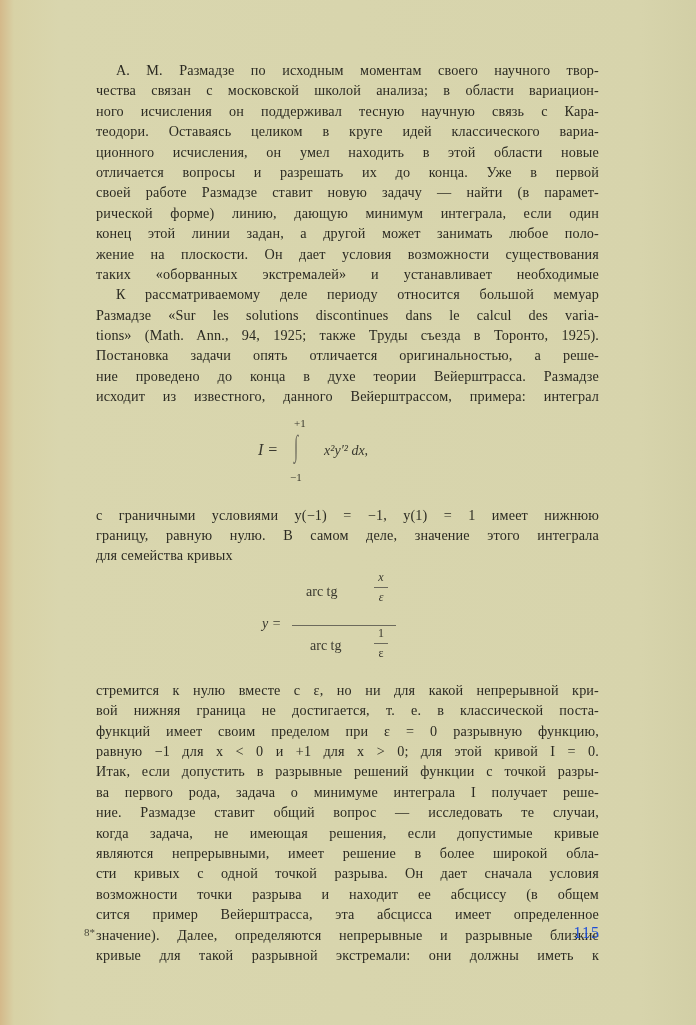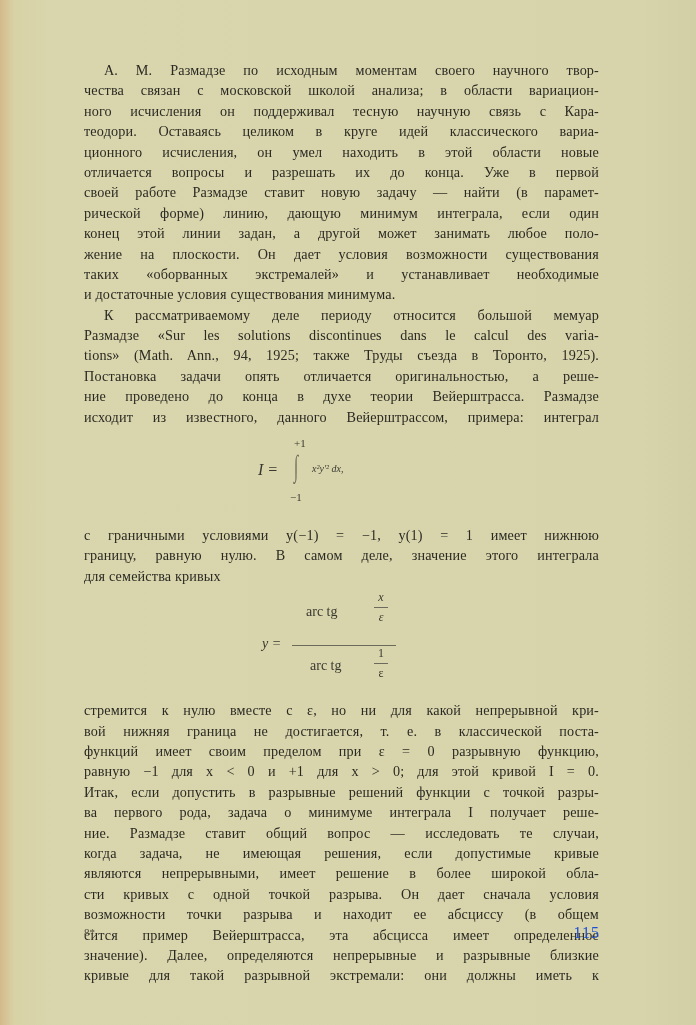--- a/index.html
+++ b/index.html
@@ -15,34 +15,35 @@
       position: absolute; left: 84px; top: 60px; width: 515px;
     }
     .line {
       font-size: 14.2px;
       line-height: 20.4px;
       height: 20.4px;
       white-space: nowrap;
       text-align: justify;
       text-align-last: justify;
       letter-spacing: 0.15px;
+      margin-left: 12px;
     }
     .line.indent { text-indent: 0; padding-left: 1.4em; }
     .line.last { text-align-last: left; }
     .formula {
       position: relative;
       font-style: italic;
       color: #3a392f;
     }
     .f1 { height: 98px; }
     .f1 .lhs { position: absolute; left: 174px; top: 34px; font-size: 16px; }
     .f1 .intsign { position: absolute; left: 208px; top: 22px; font-size: 30px; font-style: normal; color:#6c6a5c; transform: scaleX(0.5); }
     .f1 .upper { position: absolute; left: 210px; top: 10px; font-size: 11px; font-style: normal; }
     .f1 .lower { position: absolute; left: 206px; top: 64px; font-size: 11px; font-style: normal; }
-    .f1 .integrand { position: absolute; left: 228px; top: 36px; font-size: 10px; font-style: italic; }
+    .f1 .integrand { position: absolute; left: 240px; top: 36px; font-size: 14px; font-style: italic; }
     .f2 { height: 110px; margin-top: 4px; }
     .f2 .lhs { position: absolute; left: 178px; top: 46px; font-size: 14px; }
     .f2 .num { position: absolute; left: 222px; top: 14px; font-size: 14px; font-style: normal; }
     .f2 .num-frac { position: absolute; left: 290px; top: 0px; font-size: 12px; text-align: center; width: 14px; }
     .f2 .num-frac .bar { border-top: 1px solid #6c6a5c; margin: 2px 0; }
     .f2 .mainbar { position: absolute; left: 208px; top: 55px; width: 104px; border-top: 1.5px solid #6c6a5c; }
     .f2 .den { position: absolute; left: 226px; top: 68px; font-size: 14px; font-style: normal; }
     .f2 .den-frac { position: absolute; left: 290px; top: 56px; font-size: 12px; text-align: center; width: 14px; font-style: normal; }
     .f2 .den-frac .bar { border-top: 1px solid #6c6a5c; margin: 2px 0; }
     .footer {
@@ -60,21 +61,20 @@
     <div class="line">чества связан с московской школой анализа; в области вариацион-</div>
     <div class="line">ного исчисления он поддерживал тесную научную связь с Кара-</div>
     <div class="line">теодори. Оставаясь целиком в круге идей классического вариа-</div>
     <div class="line">ционного исчисления, он умел находить в этой области новые</div>
     <div class="line">отличается вопросы и разрешать их до конца. Уже в первой</div>
     <div class="line">своей работе Размадзе ставит новую задачу — найти (в парамет-</div>
     <div class="line">рической форме) линию, дающую минимум интеграла, если один</div>
     <div class="line">конец этой линии задан, а другой может занимать любое поло-</div>
     <div class="line">жение на плоскости. Он дает условия возможности существования</div>
     <div class="line">таких «оборванных экстремалей» и устанавливает необходимые</div>
-    <div class="line last">и достаточные условия существования минимума.</div>
   </div>
 
   <div>
     <div class="line indent">К рассматриваемому деле периоду относится большой мемуар</div>
     <div class="line">Размадзе «Sur les solutions discontinues dans le calcul des varia-</div>
     <div class="line">tions» (Math. Ann., 94, 1925; также Труды съезда в Торонто, 1925).</div>
     <div class="line">Постановка задачи опять отличается оригинальностью, а реше-</div>
     <div class="line">ние проведено до конца в духе теории Вейерштрасса. Размадзе</div>
     <div class="line">исходит из известного, данного Вейерштрассом, примера: интеграл</div>
   </div>

